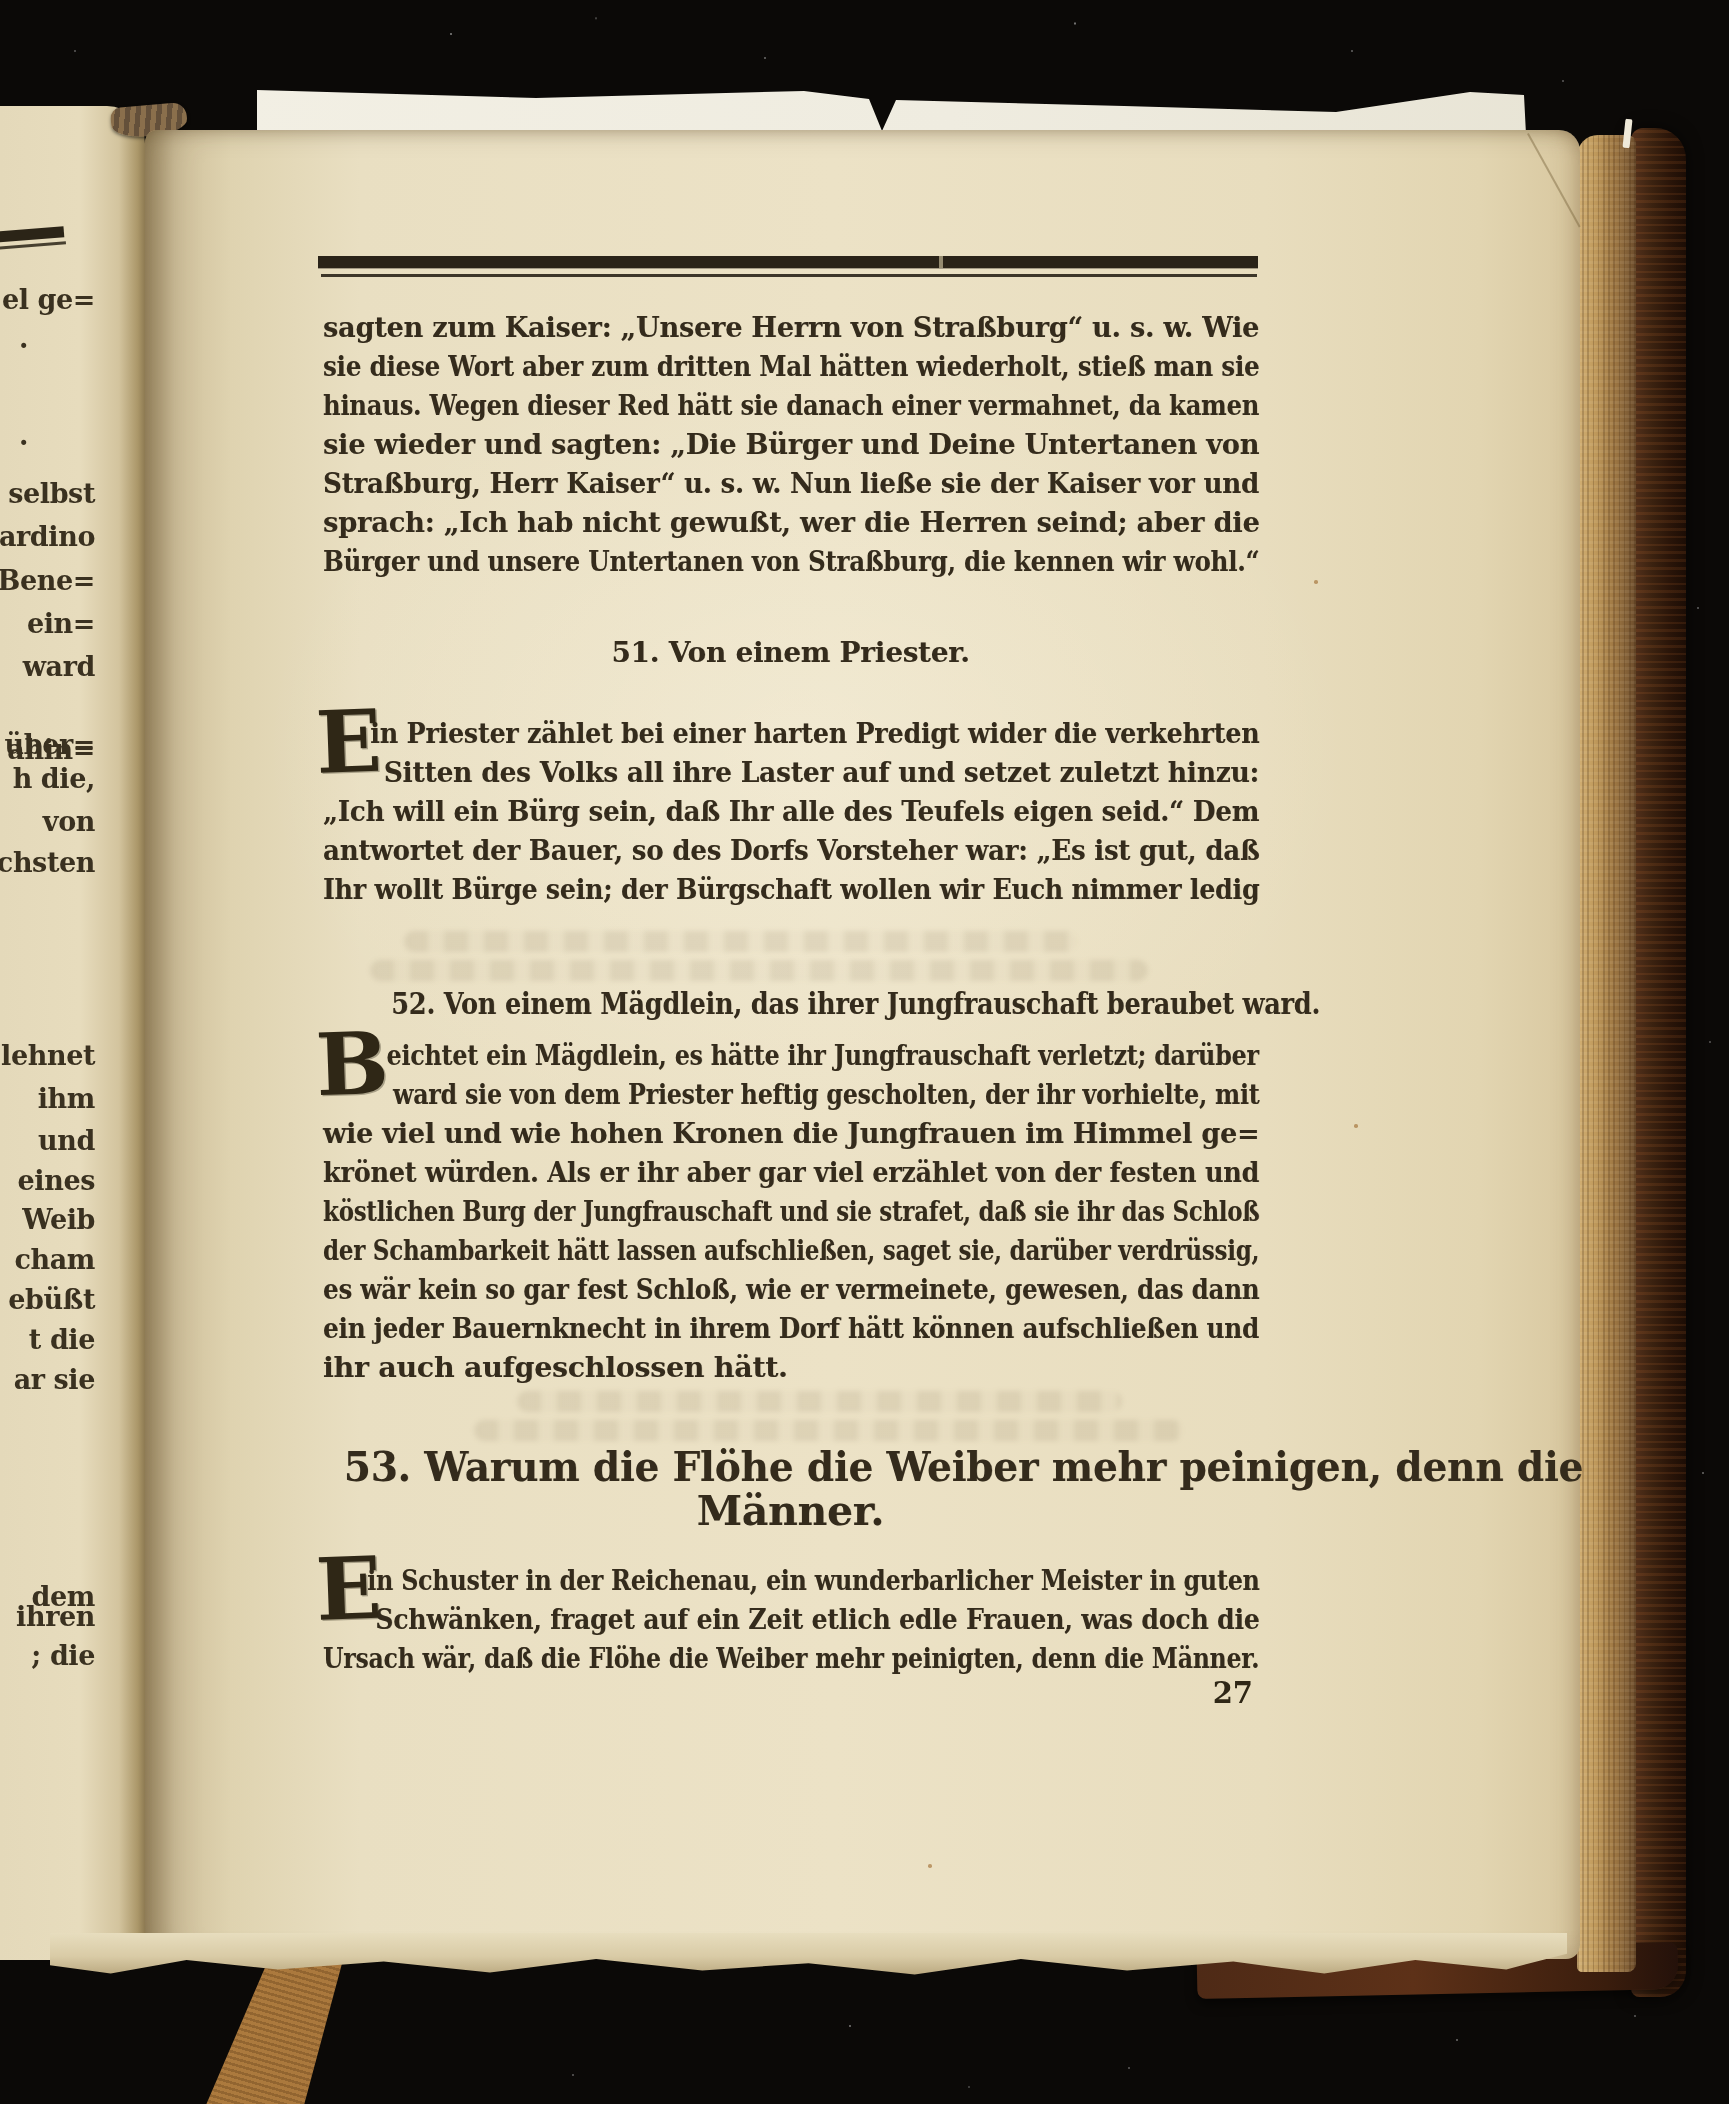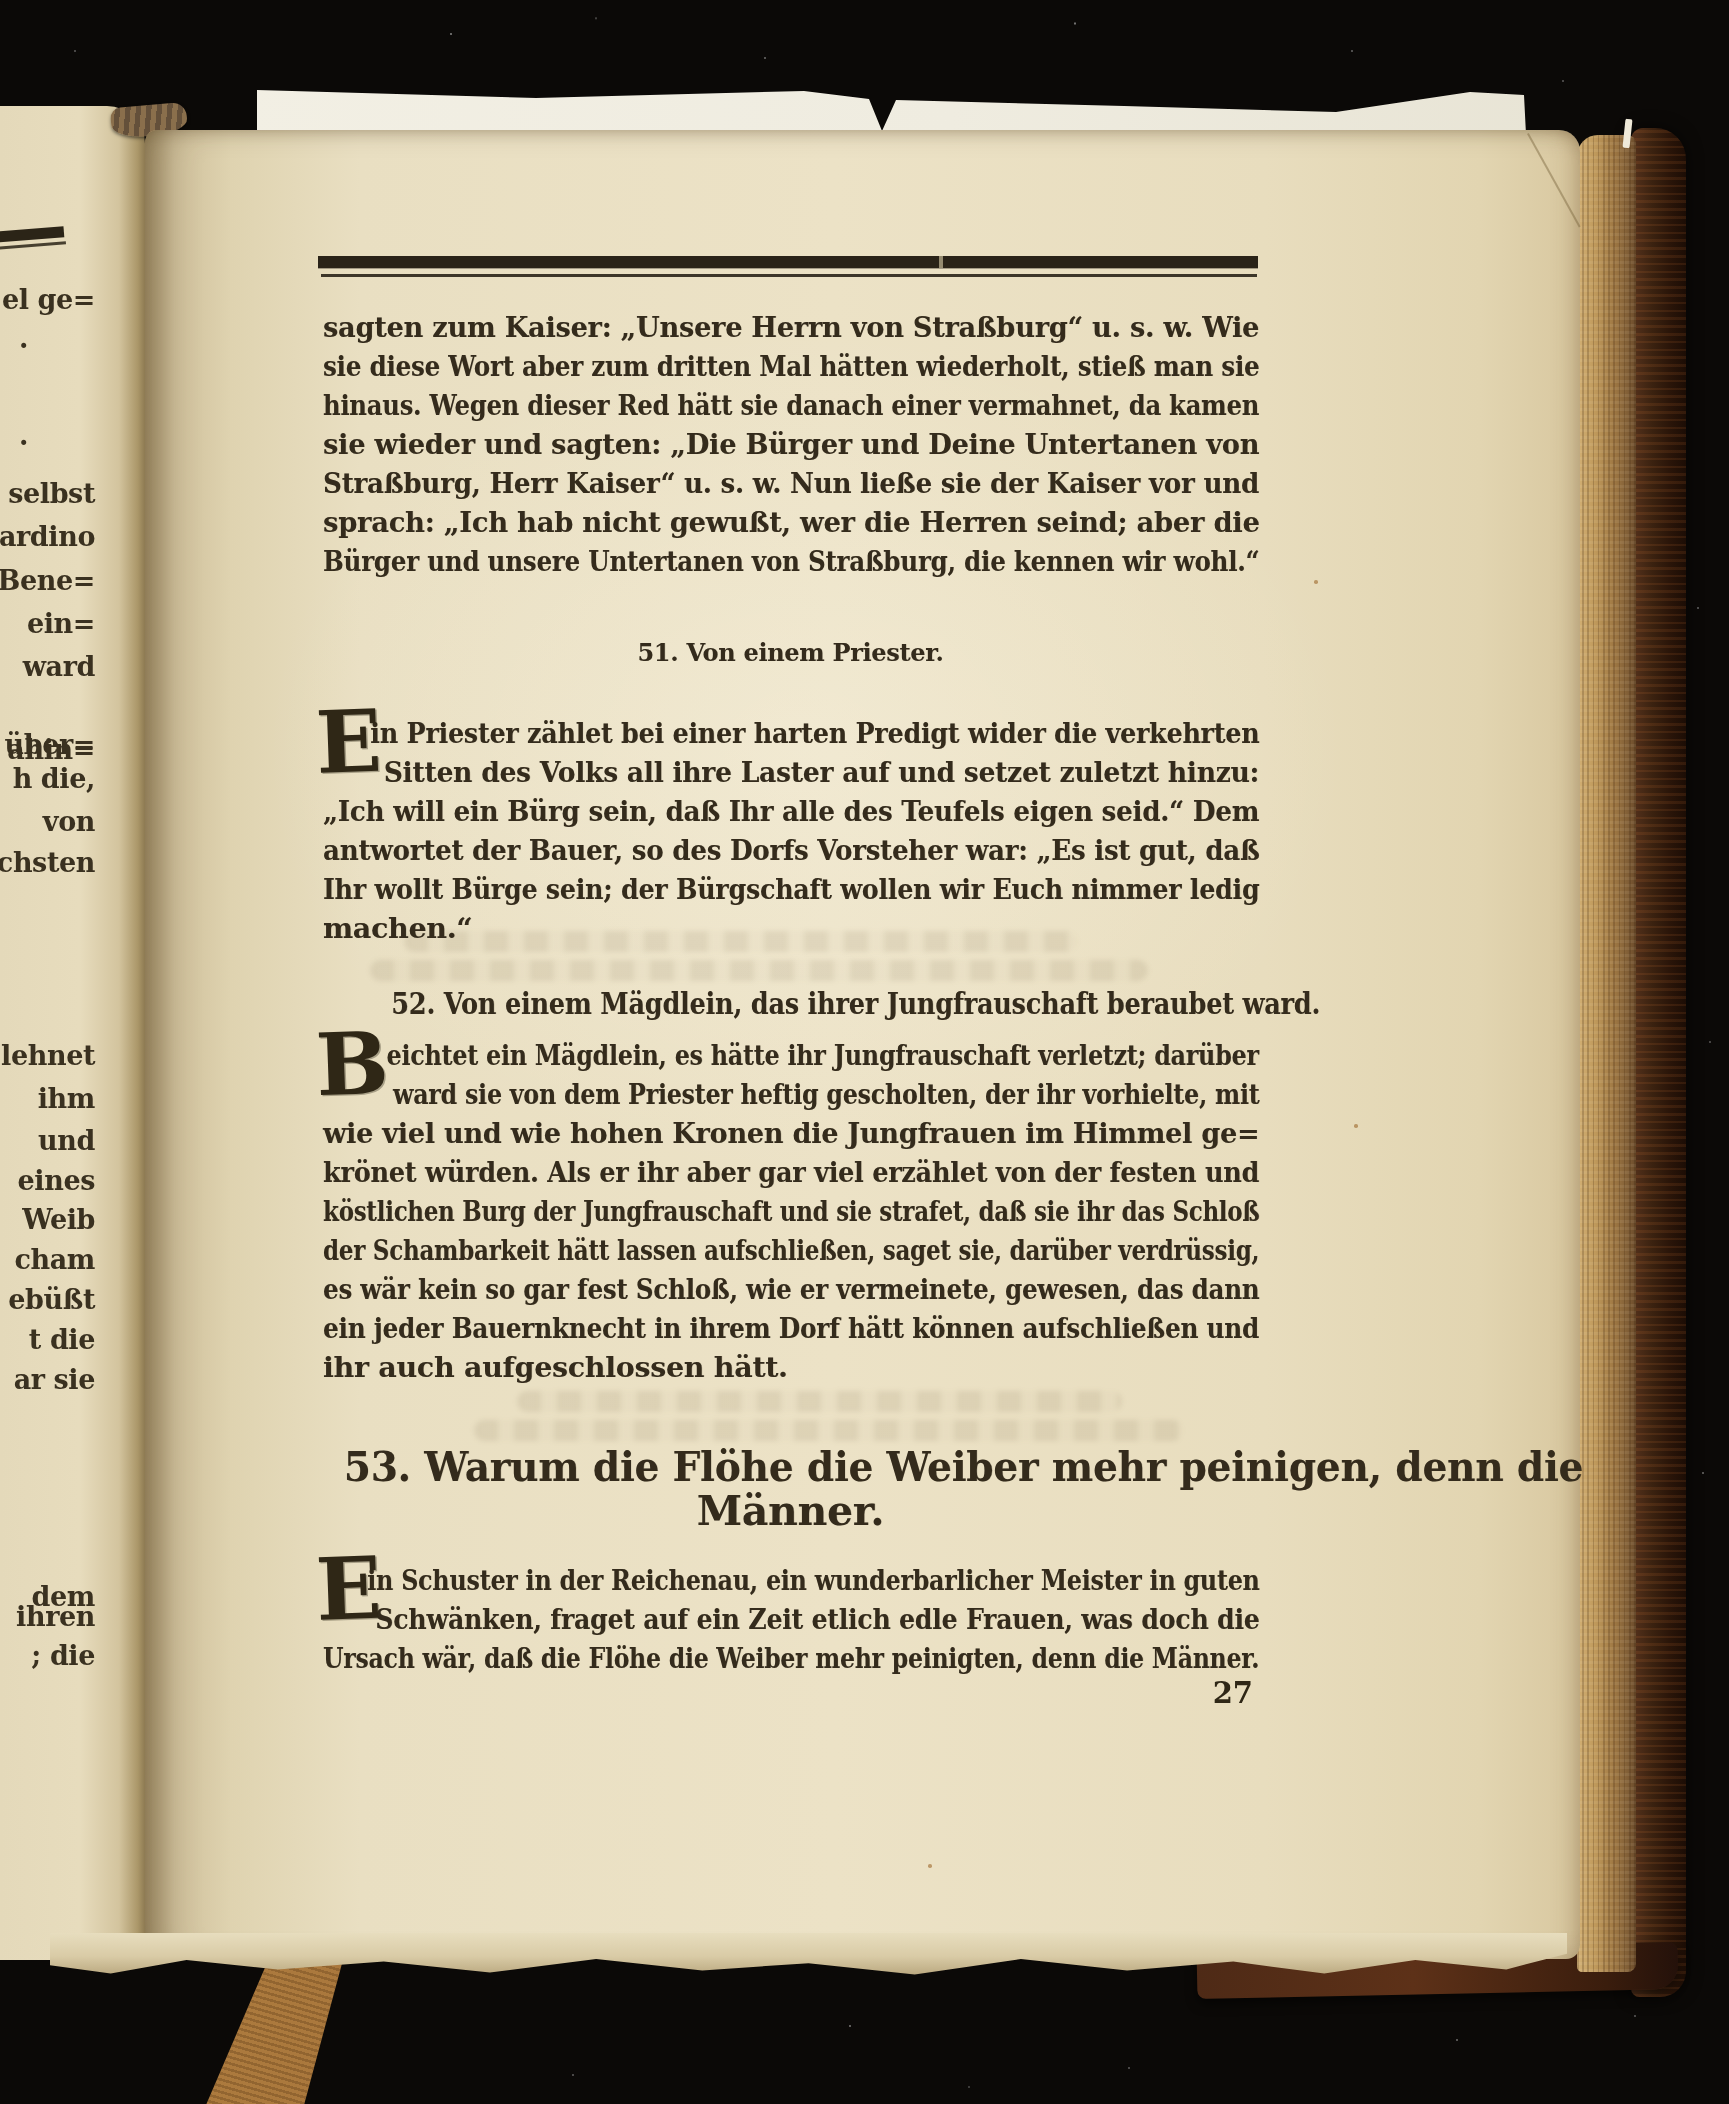--- a/index.html
+++ b/index.html
@@ -68,21 +68,21 @@
                inset 0 10.4px 17.3px -12px rgba(90,70,40,.4);}
   .crease{position:absolute;left:1382px;top:3.5px;width:1.7px;height:107px;
     background:rgba(120,100,60,.45);transform:rotate(-29deg);transform-origin:top left;}
   .rule-t{position:absolute;left:173px;top:126px;width:940px;height:12px;background:#2a2318;
     box-shadow:0 0.9px 0 rgba(42,35,24,.4);}
   .rule-seam{position:absolute;left:794px;top:126px;width:3.5px;height:12px;background:#cfc3a0;opacity:.65;}
   .rule-b{position:absolute;left:176px;top:144px;width:936px;height:2.6px;background:#2a2318;opacity:.9;}
   .para{position:absolute;left:178px;width:935px;color:#342b1c;font-weight:bold;
     font-size:28.5px;letter-spacing:-0.3px;text-shadow:0.4px 0.4px 0 rgba(52,43,28,.25);}
   .line{height:39px;line-height:39px;white-space:nowrap;text-align:justify;overflow:visible;}
-  .h51{top:503px;font-size:24px;}
+  .h51{top:503px;font-size:28px;}
   .h52{top:854px;font-size:30px;}
   .h53{top:1315px;font-size:41px;}
   .h53 .line{height:44px;line-height:44px;}
   .p-intro{top:178px;}
   .p51{top:584px;}
   .p52{top:906px;}
   .p53{top:1431px;}
   .dropcap{position:absolute;left:-7px;top:-14px;font-size:86px;line-height:83px;
     font-weight:bold;color:#2f2716;text-shadow:1.3px 1.3px 0 rgba(47,39,22,.35);
     transform:rotate(-2deg);}
@@ -185,21 +185,20 @@
 
     <div class="para h51">
         <div class="line" style="text-align: center; text-align-last: center;">51. Von einem Priester.</div>
       </div>
     <div class="para p51">
         <div class="line" style="text-align-last: justify; padding-left: 53px; transform: scaleX(0.8927); transform-origin: left center;">in Priester zählet bei einer harten Predigt wider die verkehrten</div>
         <div class="line" style="text-align-last: justify; padding-left: 65px; transform: scaleX(0.9335); transform-origin: left center;">Sitten des Volks all ihre Laster auf und setzet zuletzt hinzu:</div>
         <div class="line" style="text-align-last: justify; transform: scaleX(0.9208); transform-origin: left center;">„Ich will ein Bürg sein, daß Ihr alle des Teufels eigen seid.“  Dem</div>
         <div class="line" style="text-align-last: justify; transform: scaleX(0.9184); transform-origin: left center;">antwortet der Bauer, so des Dorfs Vorsteher war: „Es ist gut, daß</div>
         <div class="line" style="text-align-last: justify; transform: scaleX(0.8904); transform-origin: left center;">Ihr wollt Bürge sein; der Bürgschaft wollen wir Euch nimmer ledig</div>
-        <div class="line" style="text-align-last: left;">machen.“</div>
         <span class="dropcap">E</span>
       </div>
 
     <div class="para h52">
         <div class="line" style="text-align: center; text-align-last: center; transform: scaleX(0.8539); transform-origin: center center;">52. Von einem Mägdlein, das ihrer Jungfrauschaft beraubet ward.</div>
       </div>
     <div class="para p52">
         <div class="line" style="text-align-last: justify; padding-left: 76px; transform: scaleX(0.836); transform-origin: left center;">eichtet ein Mägdlein, es hätte ihr Jungfrauschaft verletzt; darüber</div>
         <div class="line" style="text-align-last: justify; padding-left: 84px; transform: scaleX(0.8335); transform-origin: left center;">ward sie von dem Priester heftig gescholten, der ihr vorhielte, mit</div>
         <div class="line" style="text-align-last: justify; transform: scaleX(0.9524); transform-origin: left center;">wie viel und wie hohen Kronen die Jungfrauen im Himmel ge=</div>

